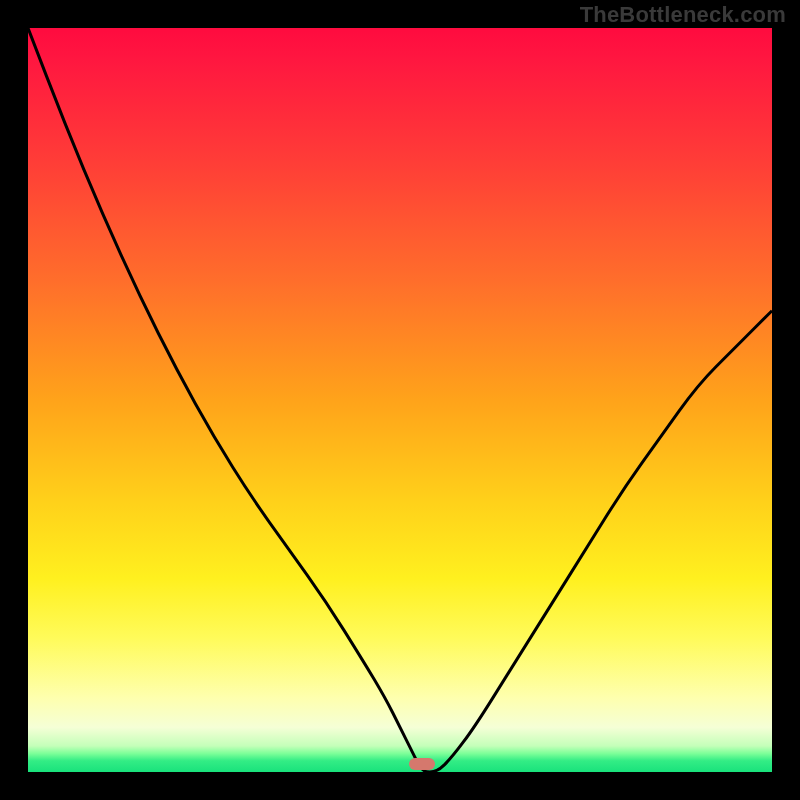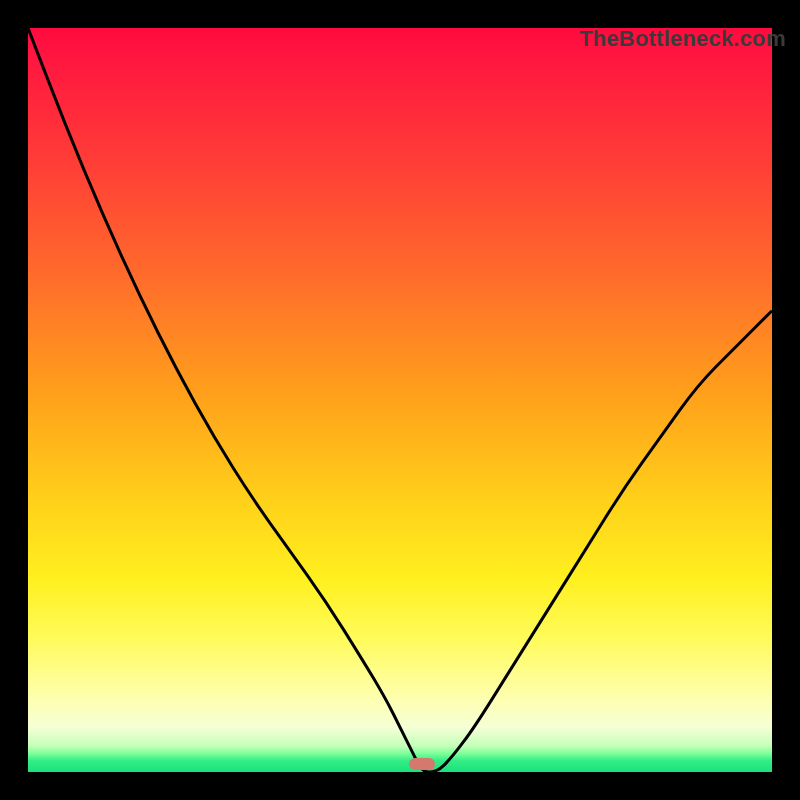--- a/index.html
+++ b/index.html
@@ -19,21 +19,20 @@
   }
   .watermark {
     position: absolute;
     top: 2px;
     right: 14px;
     color: #3a3a3a;
     font-size: 22px;
     font-weight: 600;
     letter-spacing: 0.2px;
     z-index: 20;
-    margin-top: 24px;
   }
   .plot-area {
     position: absolute;
     left: 28px;
     top: 28px;
     width: 744px;
     height: 744px;
     overflow: hidden;
   }
   .gradient {

